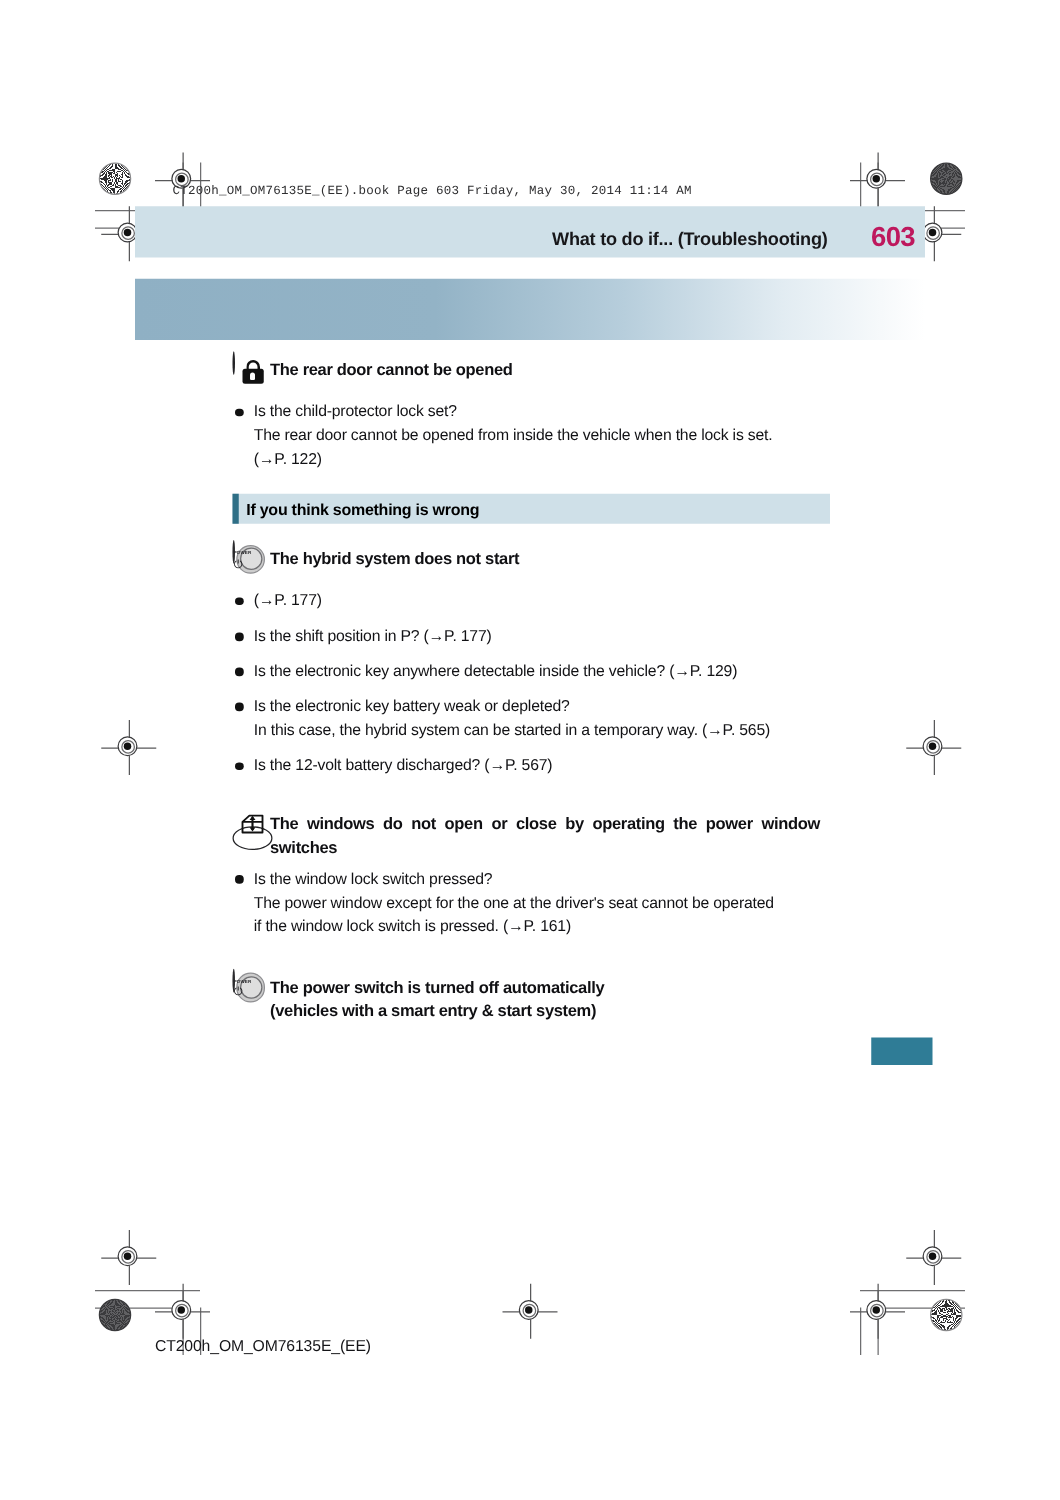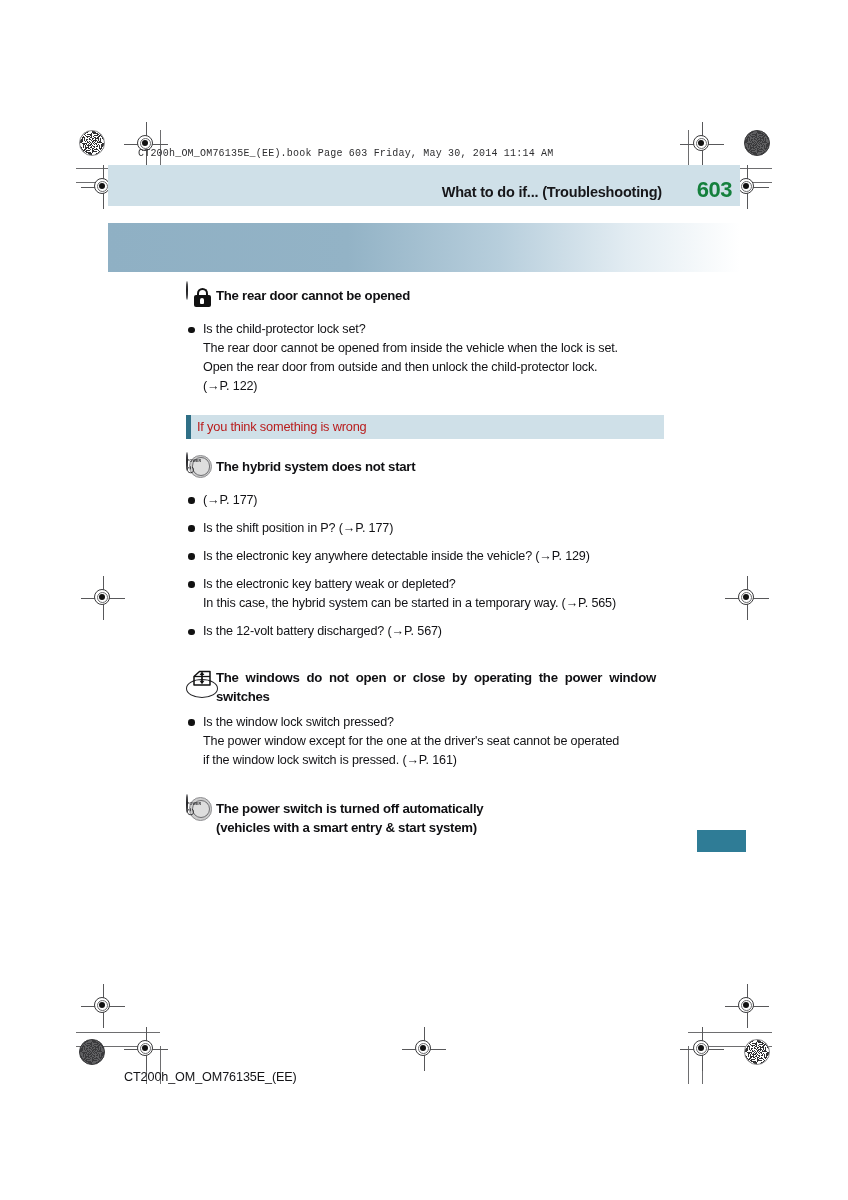--- a/index.html
+++ b/index.html
@@ -105,21 +105,21 @@
     font-weight: 600;
     letter-spacing: -0.2px;
     white-space: nowrap;
     color: #17171a;
   }
   #header-page-no {
     position: absolute;
     right: 8px; bottom: 3px;
     font-size: 22px;
     font-weight: 700;
-    color: #15803d;
+    color: #be185d;
     letter-spacing: -0.5px;
     margin-left: 37px;
   }
   #gradient-band {
     position: absolute;
     left: 108px; top: 223px;
     width: 632px; height: 49px;
     background: linear-gradient(to right, #8fb0c4 0%, #93b3c6 38%, #b7cedc 62%, #e2ecf2 82%, #ffffff 100%);
   }
 
@@ -300,23 +300,23 @@
   }
   .section-bar .accent {
     position: absolute;
     left: 0; top: 0;
     width: 4.5px; height: 24px;
     background: #2f6f86;
   }
   .section-bar .label {
     padding-left: 11px;
     font-size: 12.8px;
-    font-weight: 400;
+    font-weight: 700;
     letter-spacing: -0.2px;
-    color: #b91c1c;
+    color: #000000;
   }
 
   
   #edge-tab {
     position: absolute;
     left: 697px; top: 830px;
     width: 49px; height: 22px;
     background: #2f7c96;
   }
 
@@ -457,21 +457,20 @@
             <span class="body"></span>
             <span class="keyhole"></span>
           </span>
         </span>
         <span class="topic-title">The rear door cannot be opened</span>
       </div>
       <ul class="bullets">
         <li>
           <span>Is the child-protector lock set?</span>
           <span class="cont">The rear door cannot be opened from inside the vehicle when the lock is set.</span>
-          <span class="cont">Open the rear door from outside and then unlock the child-protector lock.</span>
           <span class="cont">(→P. 122)</span>
         </li>
       </ul>
     </div>
 
     <div class="section-bar">
       <span class="accent"></span>
       <span class="label">If you think something is wrong</span>
     </div>
 

